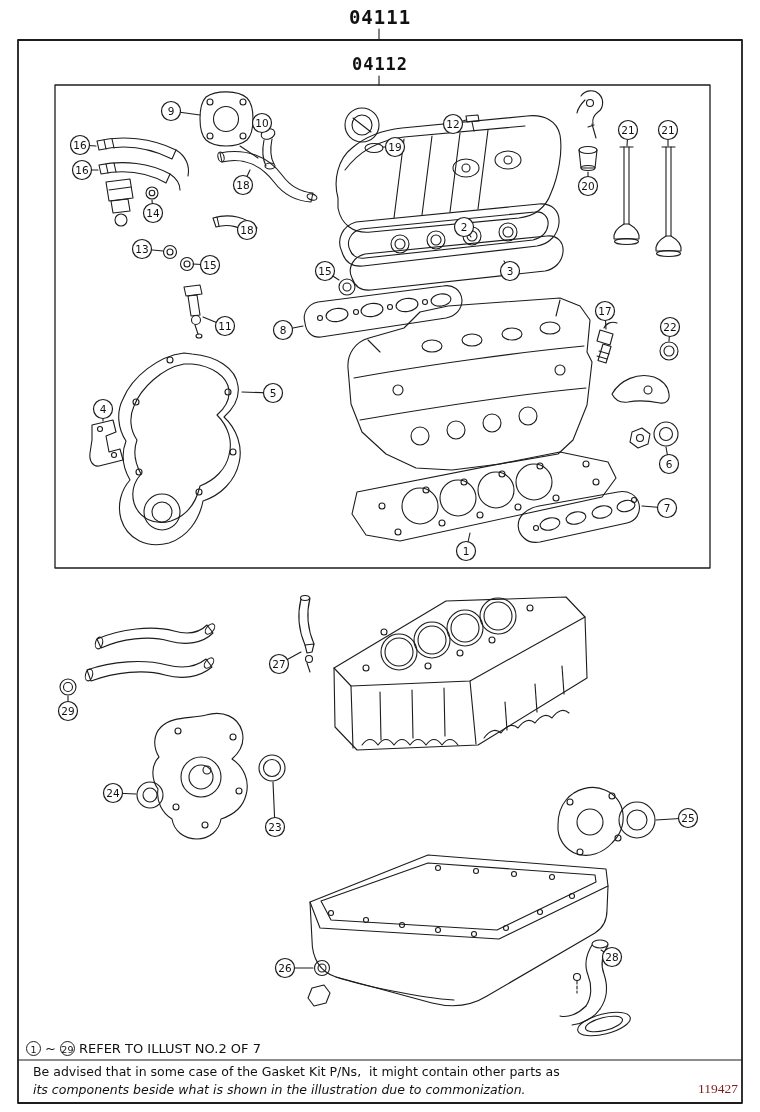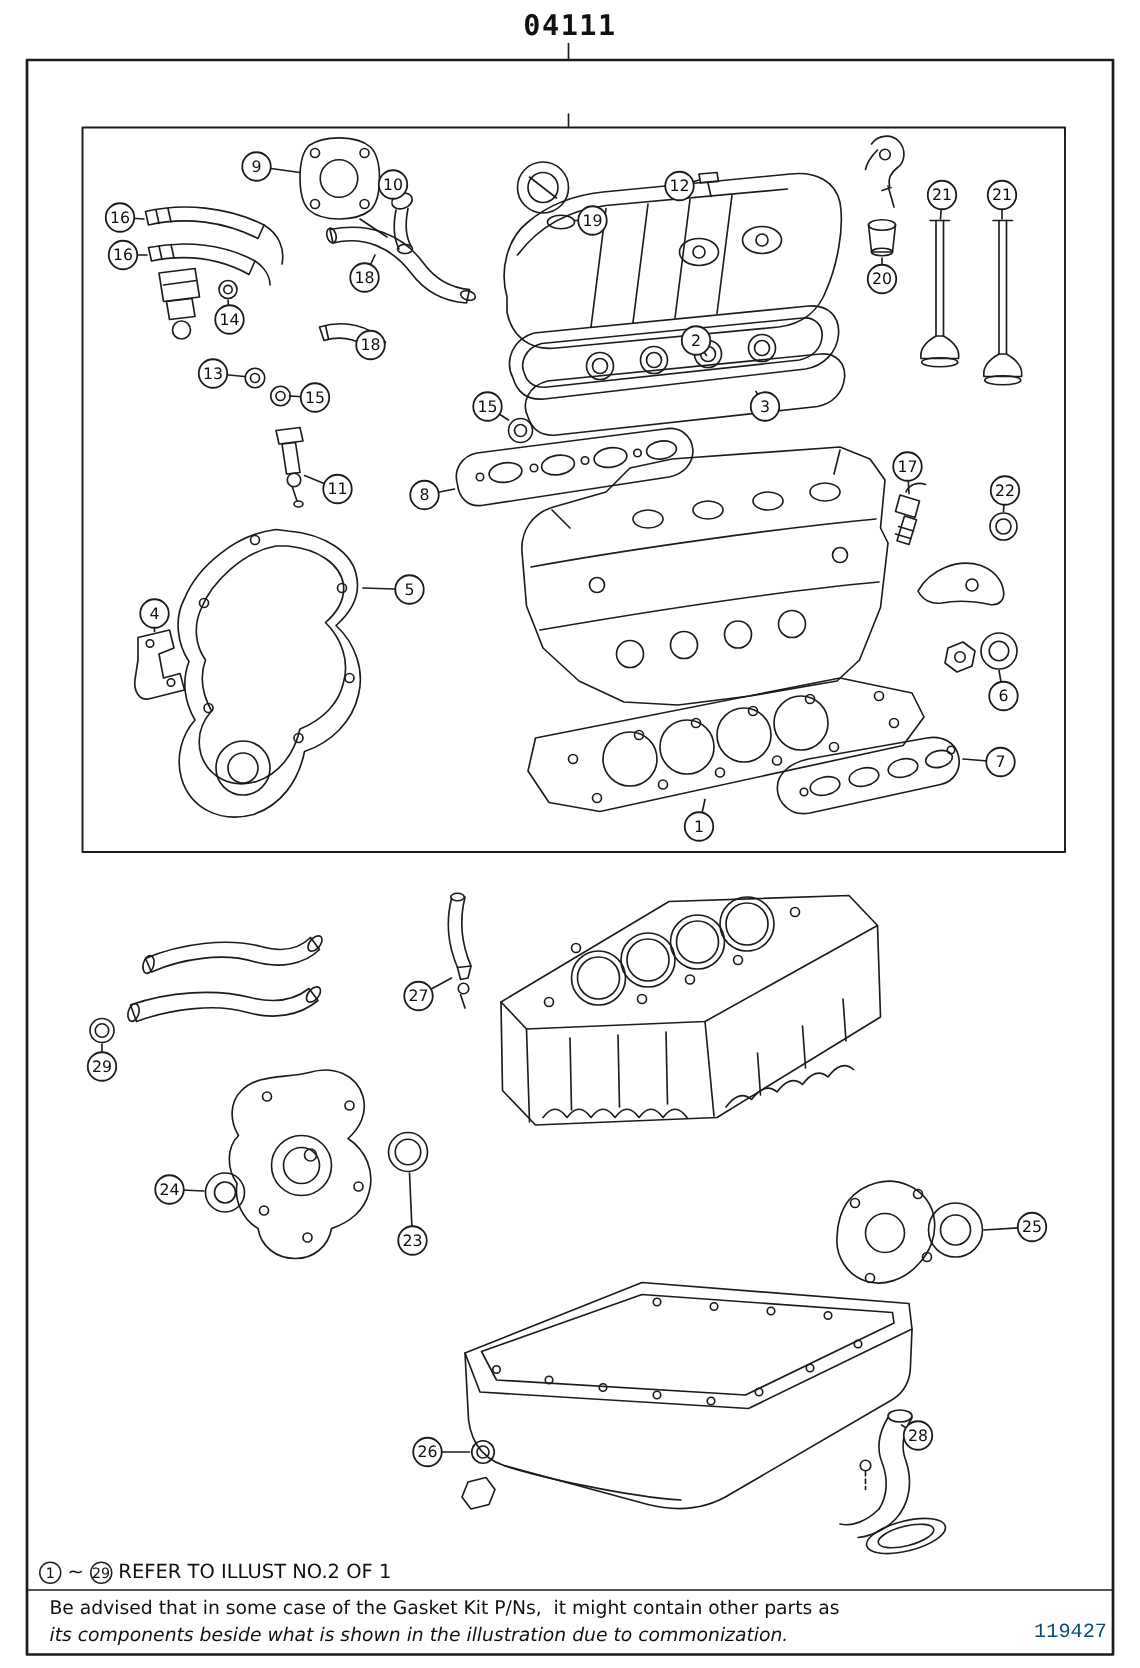--- a/index.html
+++ b/index.html
@@ -20,22 +20,22 @@
     display:flex;align-items:center;gap:4px;white-space:pre;
   }
   .circ{
     display:inline-block;width:15px;height:15px;border:1.2px solid #222;border-radius:50%;
     text-align:center;line-height:15px;font-size:9.5px;box-sizing:border-box;
   }
   .note{position:absolute;left:33px;font-size:12.5px;color:#111;white-space:pre;}
   #note-line1{top:1064px;}
   #note-line2{top:1082px;font-style:italic;}
   .drawing-number{
-    position:absolute;right:22px;top:1081px;font-size:13.5px;color:#0c4a6e;
-    font-family:Liberation Mono, monospace;
+    position:absolute;right:22px;top:1081px;font-size:13.5px;color:#7f1d1d;
+    font-family:Liberation Serif, serif;
   }
   #callout-layer line{stroke:#1c1c1c;stroke-width:1.1;}
   #callout-layer circle{stroke:#1c1c1c;stroke-width:1.2;}
   #callout-layer text{
     stroke:none;fill:#111;font-family:"DejaVu Sans",sans-serif;font-size:10.5px;
   }
 </style>
 </head>
 <body>
 
@@ -517,25 +517,26 @@
           <circle cx="612" cy="957" r="9.5" fill="#fff"></circle>
           <text x="612" y="960.6" text-anchor="middle">28</text>
           <line x1="285" y1="968" x2="313" y2="968"></line>
           <circle cx="285" cy="968" r="9.5" fill="#fff"></circle>
           <text x="285" y="971.6" text-anchor="middle">26</text>
         </g>
     </g>
   </svg>
 
   <div id="title-main" class="title">04111</div>
+  <div id="title-kit" class="title">04112</div>
 
   <div class="footer-ref">
     <span class="circ">1</span>
     <span>~</span>
     <span class="circ">29</span>
-    <span>REFER TO ILLUST NO.2 OF 1</span>
+    <span>REFER TO ILLUST NO.2 OF 7</span>
   </div>
 
   <div id="note-line1" class="note">Be advised that in some case of the Gasket Kit P/Ns,  it might contain other parts as</div>
   <div id="note-line2" class="note">its components beside what is shown in the illustration due to commonization.</div>
 
   <div class="drawing-number">119427</div>
 </div>
 
 </body></html>

